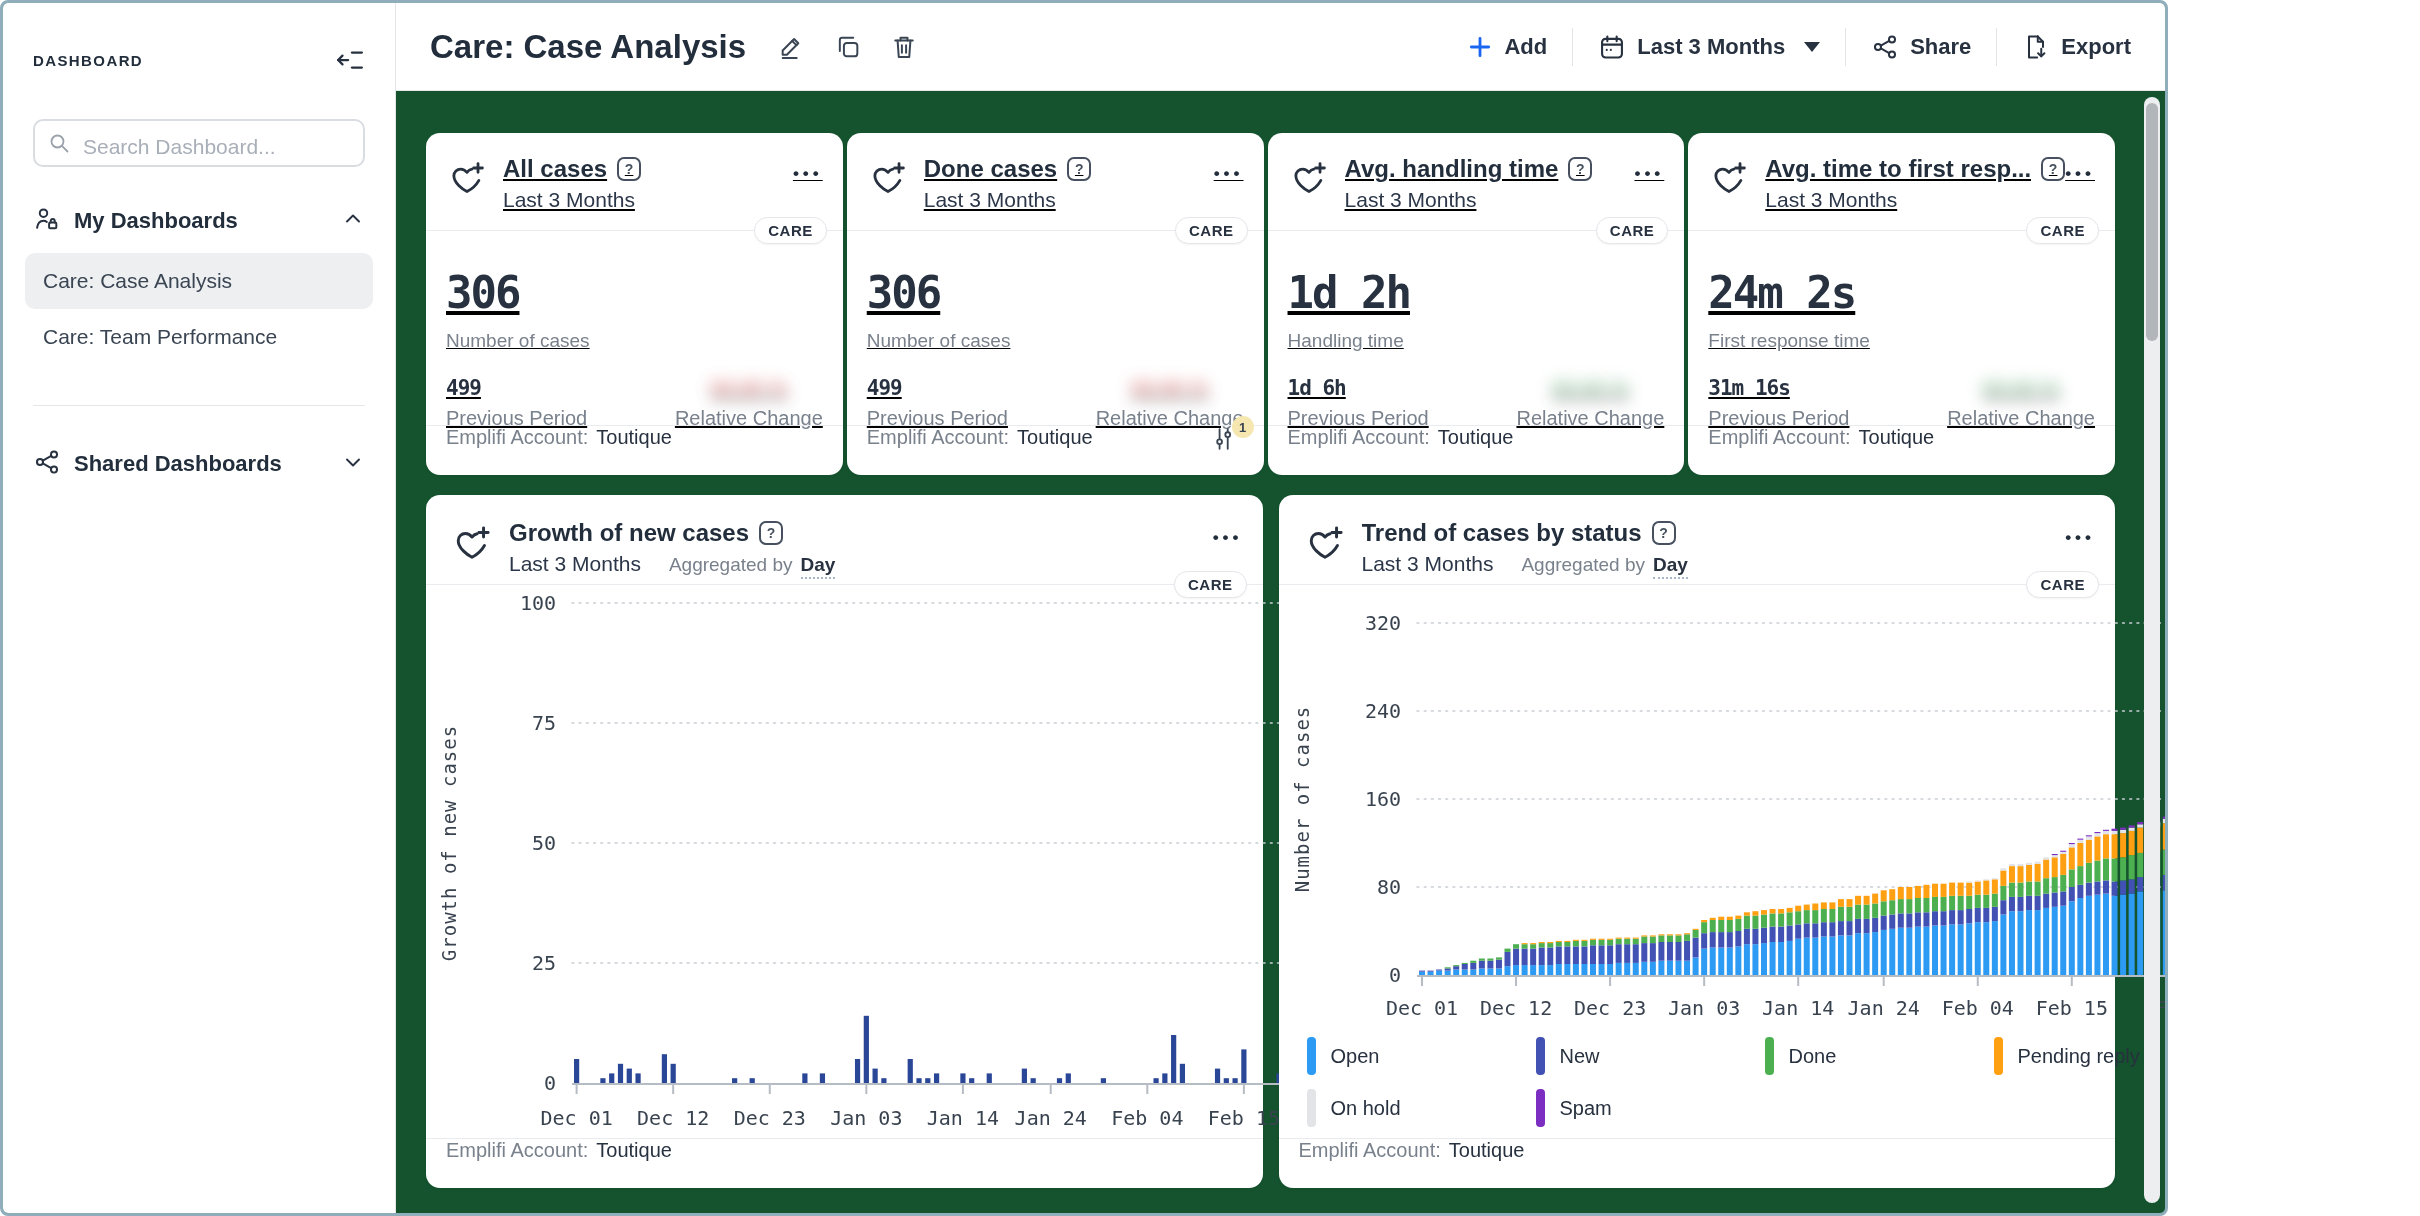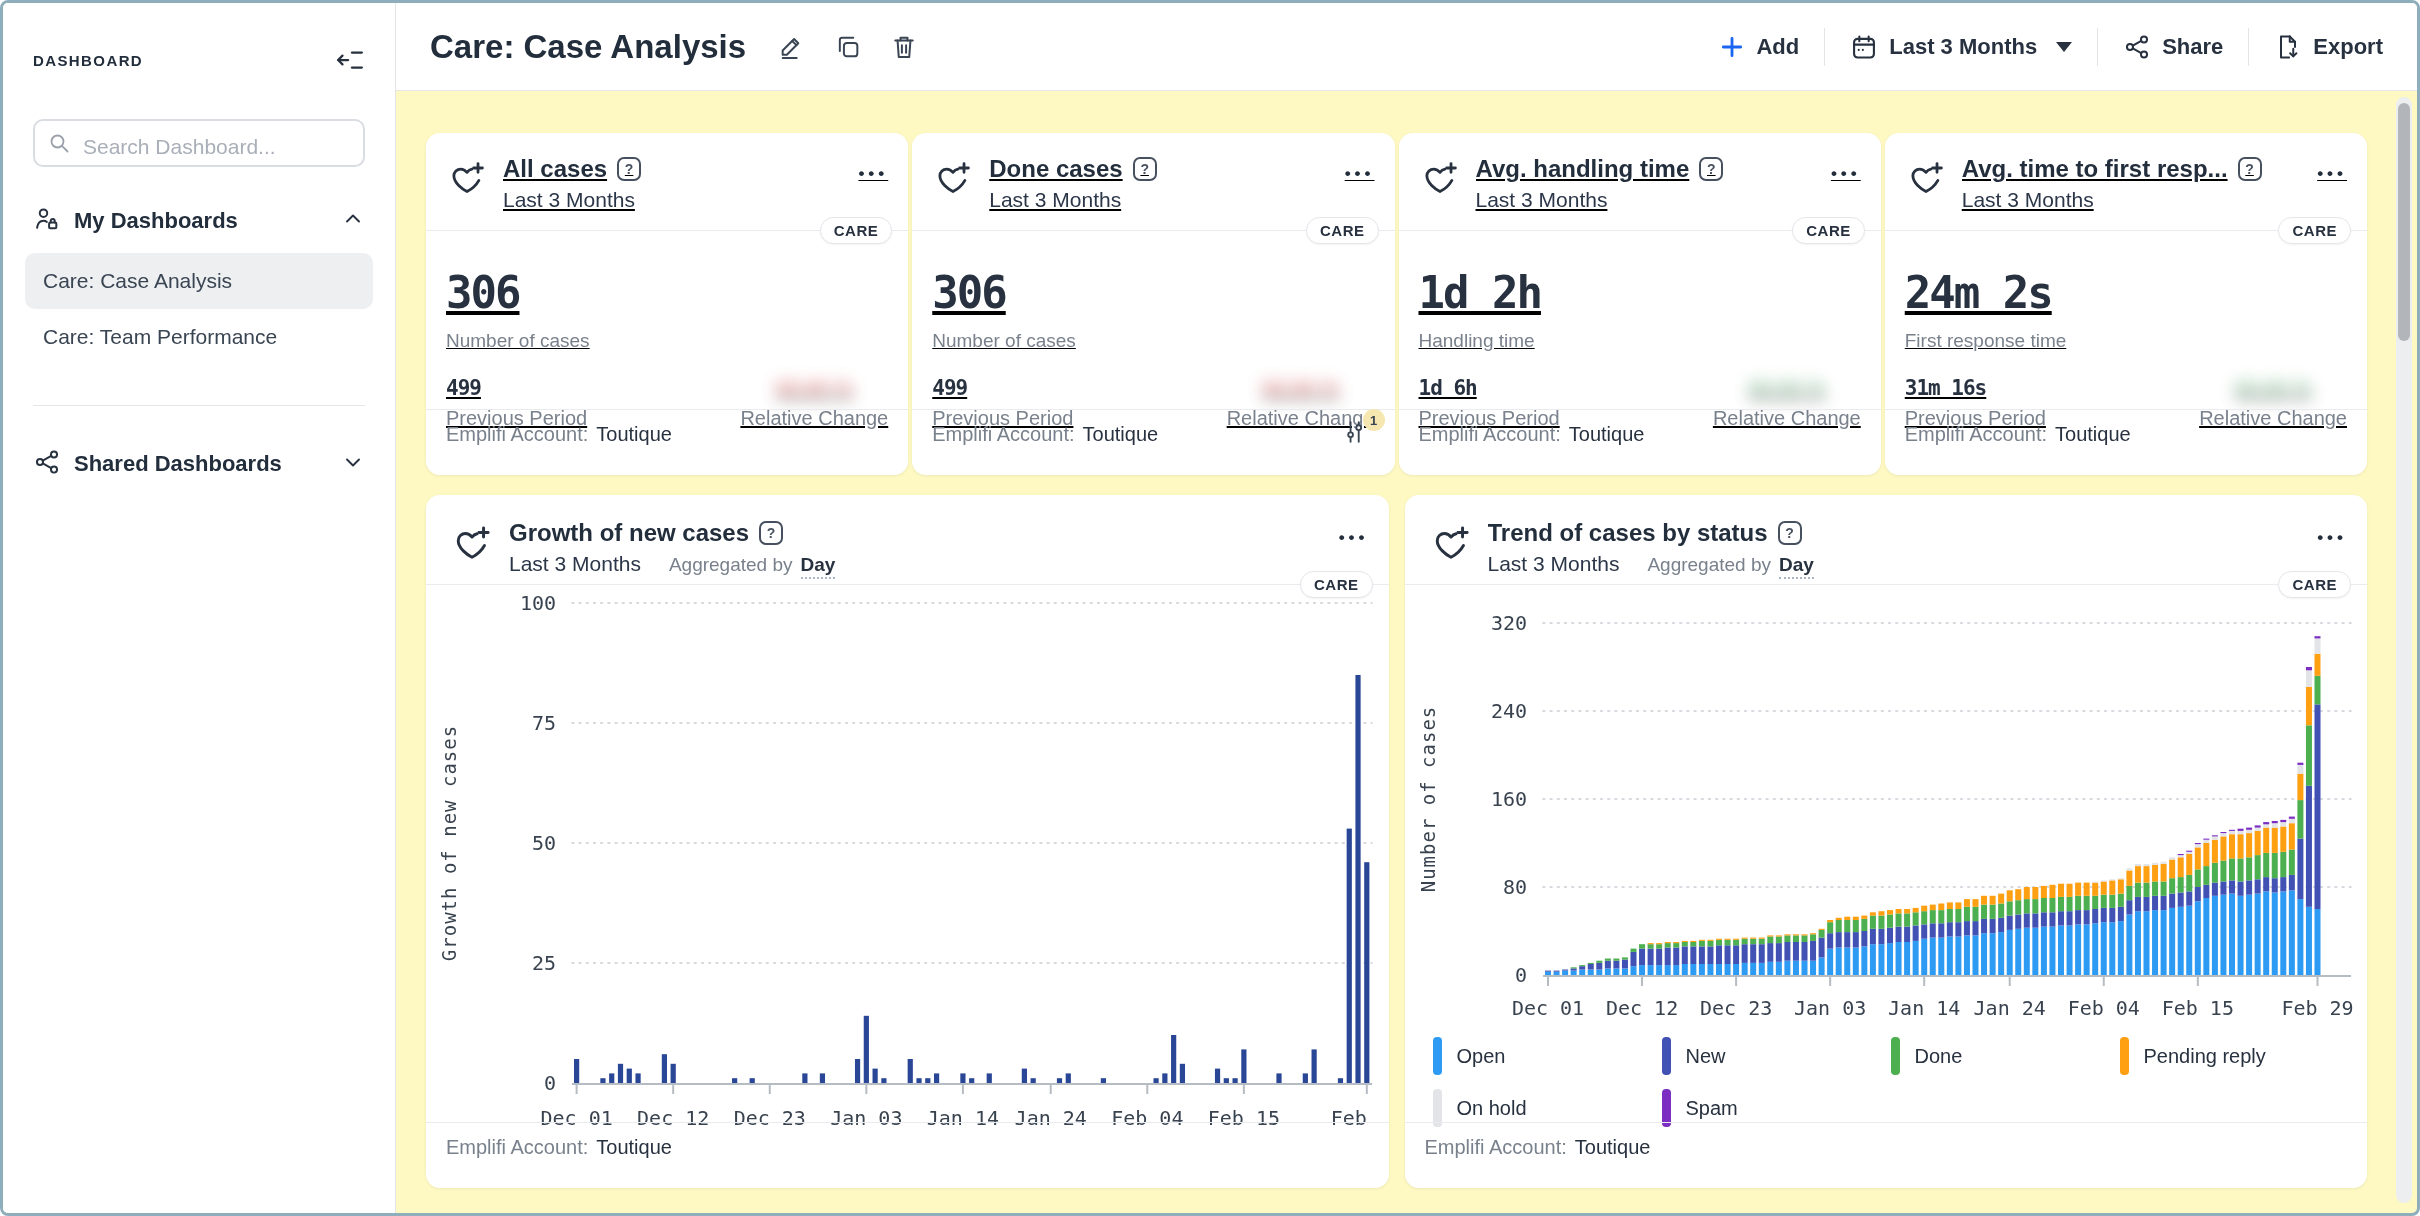--- a/index.html
+++ b/index.html
@@ -1,17 +1,17 @@
 <!DOCTYPE html>
 <html><head>
 <meta charset="utf-8">
 <style>
   * { box-sizing: border-box; margin: 0; padding: 0; }
   html,body { width: 2420px; height: 1216px; background:#fff; font-family:"Liberation Sans", sans-serif; }
-  .window { width:2420px; height:1216px; border:3px solid #8FAEBC; border-radius:8px; overflow:hidden; display:flex; background:#fef9c3; }
+  .window { width:2168px; height:1216px; border:3px solid #8FAEBC; border-radius:8px; overflow:hidden; display:flex; background:#14532d; }
 
   
   .sidebar { width:393px; min-width:393px; background:#fff; border-right:1px solid #E3E6E9; padding:0 30px; }
   .sb-head { display:flex; justify-content:space-between; align-items:center; margin-top:42px; }
   .sb-title { font-size:15px; font-weight:700; letter-spacing:1.4px; color:#232E3D; }
   .icon-btn svg { display:block; }
   .search { margin-top:44px; position:relative; }
   .search input { width:100%; height:48px; border:2px solid #D9DCE1; border-radius:10px; padding:8px 14px 0 48px; font-size:21px; color:#3A4553; outline:none; font-family:"Liberation Sans",sans-serif; }
   .search input::placeholder { color:#A9AFB8; }
   .search .mag { position:absolute; left:14px; top:12px; }
@@ -48,21 +48,21 @@
   .kebab { margin-left:auto; font-size:17px; letter-spacing:4px; font-weight:700; color:#232E3D; line-height:1; margin-top:10px; cursor:pointer; white-space:nowrap; }
   .badge { position:absolute; right:16px; top:84px; background:#fff; border:1px solid #E4E6EA; border-radius:15px; padding:4px 13px; font-size:15px; font-weight:700; letter-spacing:.5px; color:#27313F; box-shadow:0 1px 2px rgba(0,0,0,.05); z-index:2; }
   .kpi-body { padding:0 20px; }
   .kpi-value { font-family:"DejaVu Sans Mono", monospace; font-size:44px; font-weight:700; color:#27313F; margin-top:36px; letter-spacing:-2px; }
   .kpi-vlabel { font-size:19px; color:#79818C; margin-top:12px; }
   .kpi-compare { display:flex; justify-content:space-between; align-items:flex-end; margin-top:24px; }
   .cmp-val { font-family:"DejaVu Sans Mono", monospace; font-size:21px; font-weight:700; color:#27313F; letter-spacing:-1px; }
   .cmp-lbl { font-size:20px; color:#79818C; margin-top:7px; }
   .cmp-right { text-align:center; }
   .blurred { filter:blur(8px); font-size:21px; font-weight:700; opacity:.8; }
-  .card-foot { position:absolute; bottom:16px; left:0; right:0; height:50px; border-top:1px solid #E9EBEE; display:flex; align-items:center; padding:0 20px; font-size:20px; }
+  .card-foot { position:absolute; bottom:0; left:0; right:0; height:50px; border-top:1px solid #E9EBEE; display:flex; padding:0 20px; font-size:20px; }
   .foot-lbl { color:#79818C; }
   .foot-val { color:#27313F; margin-left:8px; }
   .filter-wrap { margin-left:auto; position:relative; margin-right:6px; }
   .filter-badge { position:absolute; top:-10px; right:-16px; min-width:22px; height:22px; background:#F6E7B0; border-radius:11px; font-size:13px; font-weight:700; color:#3A4553; display:flex; align-items:center; justify-content:center; padding:0 6px; }
 
   
   .charts-row { display:grid; grid-template-columns:1fr 1fr; gap:16px; margin-top:20px; }
   .chart-card { height:693px; }
   .chart-head { display:flex; align-items:flex-start; padding:24px 20px 0 24px; height:90px; border-bottom:1px solid #E9EBEE; }
   .c-sub-row { display:flex; align-items:baseline; gap:28px; margin-top:5px; }

